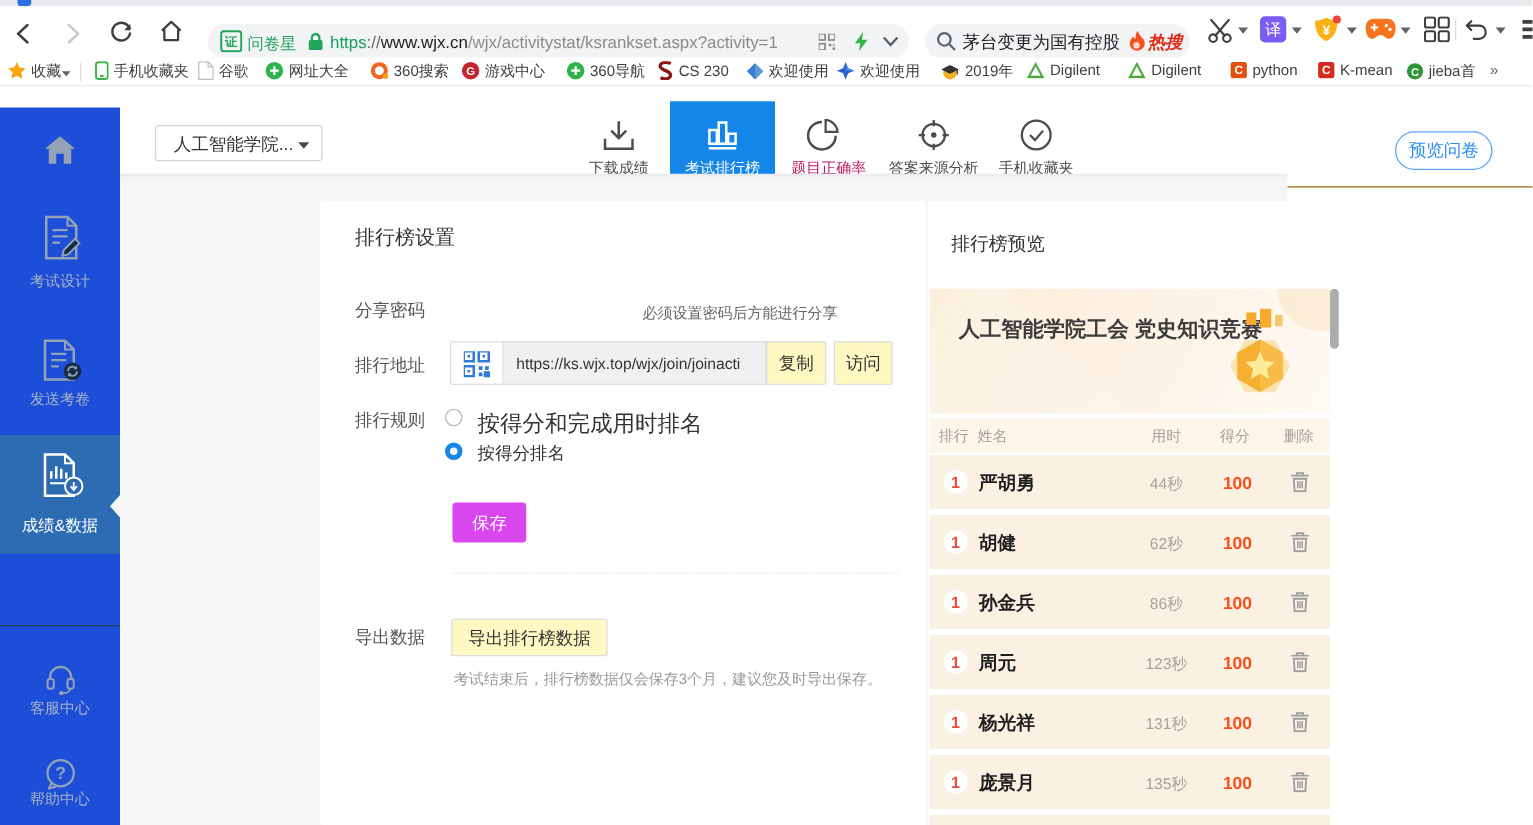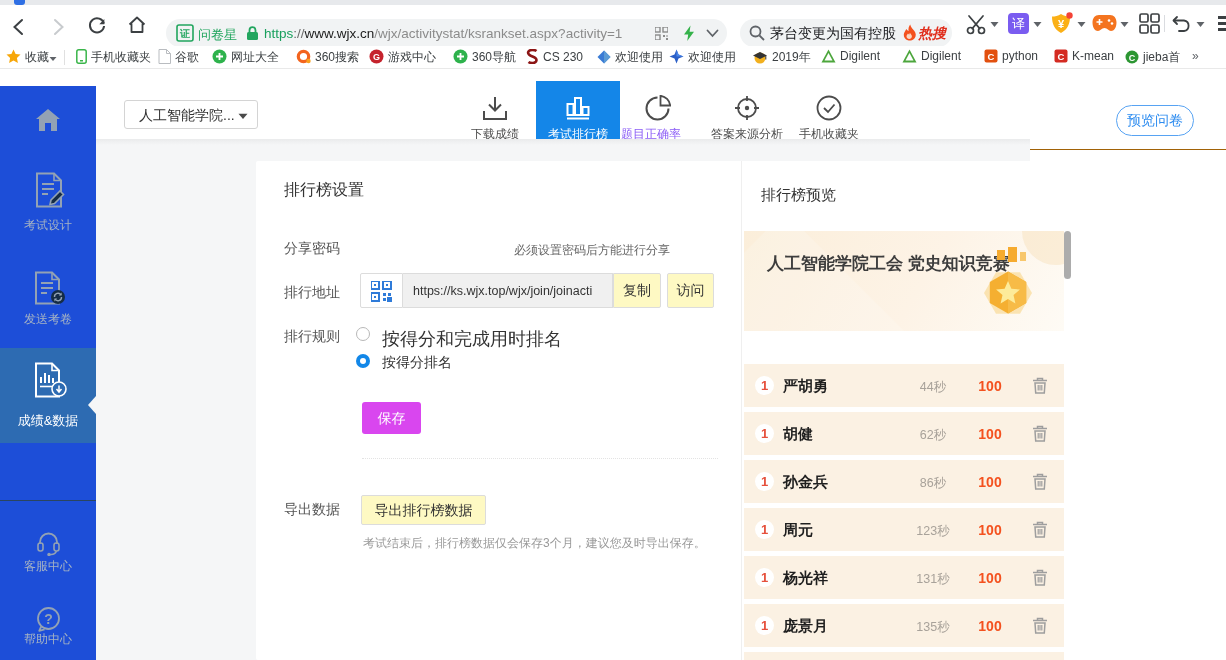--- a/index.html
+++ b/index.html
@@ -289,21 +289,21 @@
           <rect x="17.5" y="12" width="6" height="8" fill="none" stroke="#fff" stroke-width="2"></rect>
           <path d="M2 23.5 H24" stroke="#fff" stroke-width="2"></path>
         </svg>
       <div class="abs" style="left:0;top:45px;width:84px;text-align:center;font-size:12px;color:#fff">考试排行榜</div>
     </div>
 
     <svg class="abs" style="left:548px;top:14px" width="27" height="27" viewBox="0 0 27 27">
         <path d="M13.5 2.5 A 11 11 0 1 0 24.5 13.5" stroke="#4c4c4c" stroke-width="2" fill="none"></path>
         <path d="M16.5 0.8 A 11 11 0 0 1 26.2 10.5 L16.5 10.5 Z" fill="none" stroke="#4c4c4c" stroke-width="1.8"></path>
       </svg>
-    <div class="abs" style="left:525px;top:45px;width:72px;text-align:left;font-size:12px;color:#8b5cf6">题目正确率</div>
+    <div class="abs" style="left:525px;top:45px;width:72px;text-align:right;font-size:12px;color:#be185d">题目正确率</div>
 
     <svg class="abs" style="left:638px;top:14px" width="26" height="26" viewBox="0 0 26 26">
         <circle cx="13" cy="13" r="9" stroke="#4c4c4c" stroke-width="1.8" fill="none"></circle>
         <path d="M13 1 V6 M13 20 V25 M1 13 H6 M20 13 H25" stroke="#4c4c4c" stroke-width="1.8"></path>
         <circle cx="13" cy="13" r="2.2" fill="#4c4c4c"></circle>
       </svg>
     <div class="abs" style="left:608px;top:45px;width:86px;text-align:center;font-size:12px;color:#4c4c4c">答案来源分析</div>
 
     <svg class="abs" style="left:720px;top:14px" width="26" height="26" viewBox="0 0 26 26">
         <circle cx="13" cy="13" r="11.5" stroke="#4c4c4c" stroke-width="1.8" fill="none"></circle>
@@ -363,20 +363,27 @@
         <div class="abs" style="left:276px;top:21px;width:6px;height:9px;background:#f8c76c"></div>
         <svg class="abs" style="left:237px;top:37px" width="54" height="50" viewBox="0 0 54 50">
             <path d="M3 25 L15 4.2 L39 4.2 L51 25 L39 45.8 L15 45.8 Z" fill="#f9d588" opacity=".6"></path>
             <path d="M27 3.5 L45.2 14 L45.2 35 L27 45.5 L8.8 35 L8.8 14 Z" fill="#f5af31"></path>
             <path d="M27 3.5 L45.2 14 L45.2 35 L27 45.5 Z" fill="#f7bb47"></path>
             <path d="M27 13 L30.4 20.8 L38.9 21.5 L32.5 27.1 L34.4 35.4 L27 31 L19.6 35.4 L21.5 27.1 L15.1 21.5 L23.6 20.8 Z" fill="#fdeb9a"></path>
           </svg>
       </div>
       <div class="abs" style="left:808px;top:70px;width:7px;height:48px;background:#acacac;border-radius:4px"></div>
 
+      <div class="abs" style="left:488px;top:174px;width:320px;height:27px;background:#fdf5ea;font-size:12px;color:#a9a29b">
+        <span class="abs" style="left:7px;top:6px">排行</span>
+          <span class="abs" style="left:38px;top:6px">姓名</span>
+        <span class="abs" style="left:159px;top:6px;width:60px;text-align:center">用时</span>
+        <span class="abs" style="left:222px;top:6px;width:44px;text-align:center">得分</span>
+        <span class="abs" style="left:268px;top:6px;width:54px;text-align:center">删除</span>
+      </div>
       <div class="prow" style="top:203px">
           <div class="rankc">1</div>
           <div class="pname">严胡勇</div>
           <div class="ptime">44秒</div>
           <div class="pscore">100</div>
           <svg class="ptrash" width="16" height="17" viewBox="0 0 16 17">
             <path d="M1 3.5 H15 M5.5 3.5 V1.5 H10.5 V3.5" stroke="#9e9e9e" stroke-width="1.5" fill="none"></path>
             <path d="M3 6 H13 L12.3 16 H3.7 Z" stroke="#9e9e9e" stroke-width="1.5" fill="none"></path>
             <path d="M6.2 8 V13.5 M8 8 V13.5 M9.8 8 V13.5" stroke="#9e9e9e" stroke-width="1.2"></path>
           </svg>

